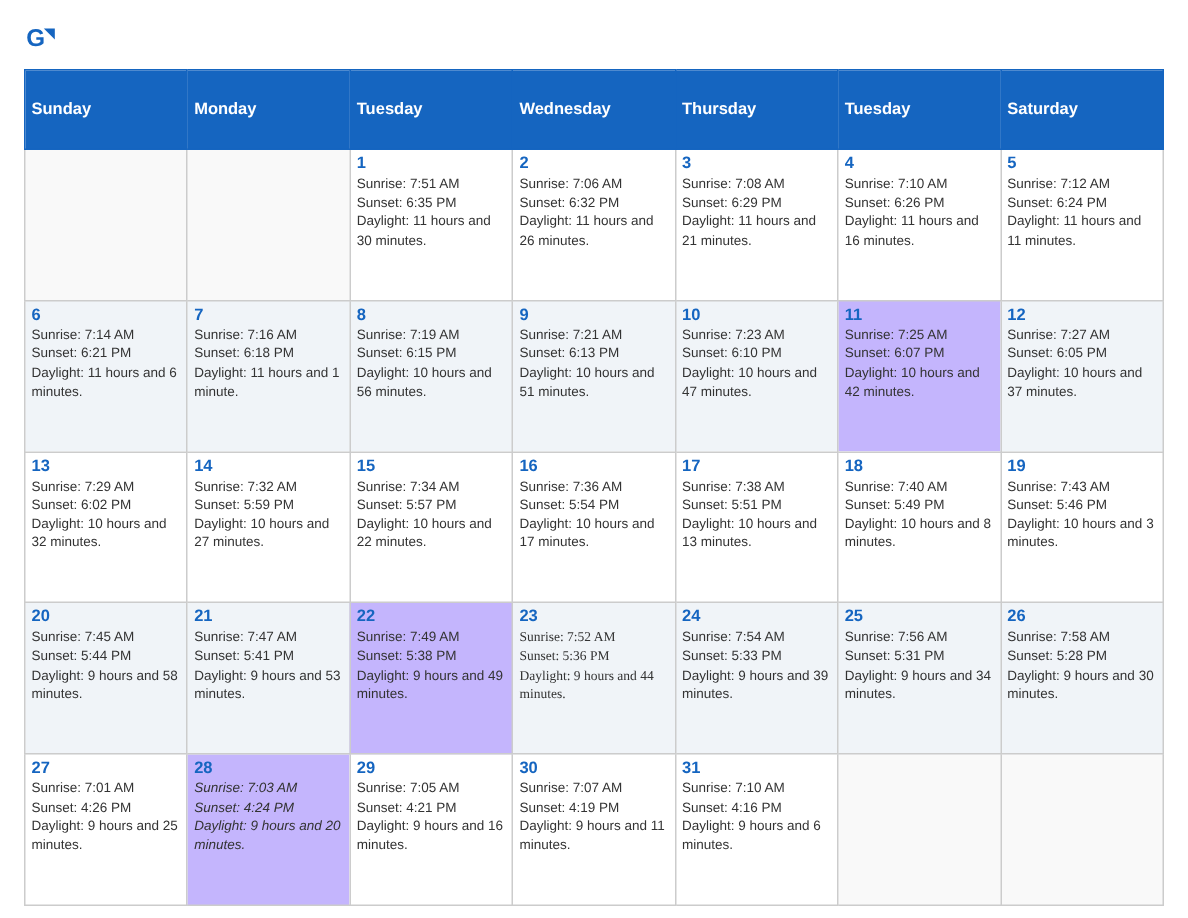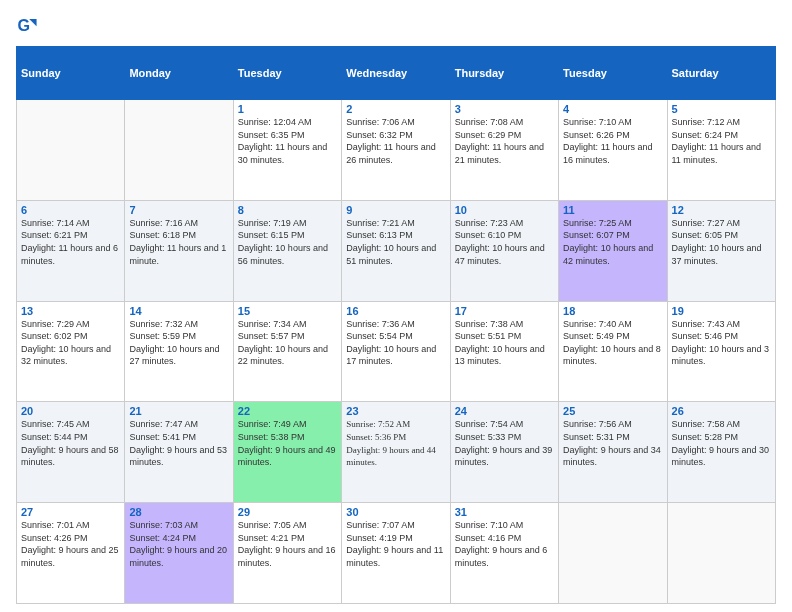--- a/index.html
+++ b/index.html
@@ -140,21 +140,21 @@
           <th>Tuesday</th>
           <th>Saturday</th>
         </tr>
     </thead>
     <tbody id="calendar-body">
     <tr>
           <td class="empty" style="background: rgb(249, 249, 249);"></td>
           <td class="empty" style="background: rgb(249, 249, 249);"></td>
           <td style="background: rgb(255, 255, 255);">
             <div class="day-num">1</div>
-            <div class="day-info" style="white-space: pre-line;">Sunrise: 12:04 AM
+            <div class="day-info" style="white-space: pre-line;">Sunrise: 7:51 AM
 Sunset: 6:35 PM
 Daylight: 11 hours and 30 minutes.</div>
           </td>
           <td style="background: rgb(255, 255, 255);">
             <div class="day-num">2</div>
             <div class="day-info" style="white-space: pre-line;">Sunrise: 7:06 AM
 Sunset: 6:32 PM
 Daylight: 11 hours and 26 minutes.</div>
           </td>
           <td style="background: rgb(255, 255, 255);">
@@ -270,21 +270,21 @@
             <div class="day-info" style="white-space: pre-line;">Sunrise: 7:45 AM
 Sunset: 5:44 PM
 Daylight: 9 hours and 58 minutes.</div>
           </td>
           <td style="background: rgb(240, 244, 248);">
             <div class="day-num">21</div>
             <div class="day-info" style="white-space: pre-line;">Sunrise: 7:47 AM
 Sunset: 5:41 PM
 Daylight: 9 hours and 53 minutes.</div>
           </td>
-          <td style="background: #86efac;">
+          <td style="background: #c4b5fd;">
             <div class="day-num">22</div>
             <div class="day-info" style="white-space: pre-line;">Sunrise: 7:49 AM
 Sunset: 5:38 PM
 Daylight: 9 hours and 49 minutes.</div>
           </td>
           <td style="background: rgb(240, 244, 248);">
             <div class="day-num">23</div>
             <div class="day-info" style="white-space: pre-line; font-family: Liberation Serif, serif;">Sunrise: 7:52 AM
 Sunset: 5:36 PM
 Daylight: 9 hours and 44 minutes.</div>
@@ -310,21 +310,21 @@
         </tr>
         <tr>
           <td style="background: rgb(255, 255, 255);">
             <div class="day-num">27</div>
             <div class="day-info" style="white-space: pre-line;">Sunrise: 7:01 AM
 Sunset: 4:26 PM
 Daylight: 9 hours and 25 minutes.</div>
           </td>
           <td style="background: #c4b5fd;">
             <div class="day-num">28</div>
-            <div class="day-info" style="white-space: pre-line;">Sunrise: 7:03 AM
+            <div class="day-info" style="white-space: pre-line; font-style: italic;">Sunrise: 7:03 AM
 Sunset: 4:24 PM
 Daylight: 9 hours and 20 minutes.</div>
           </td>
           <td style="background: rgb(255, 255, 255);">
             <div class="day-num">29</div>
             <div class="day-info" style="white-space: pre-line;">Sunrise: 7:05 AM
 Sunset: 4:21 PM
 Daylight: 9 hours and 16 minutes.</div>
           </td>
           <td style="background: rgb(255, 255, 255);">

